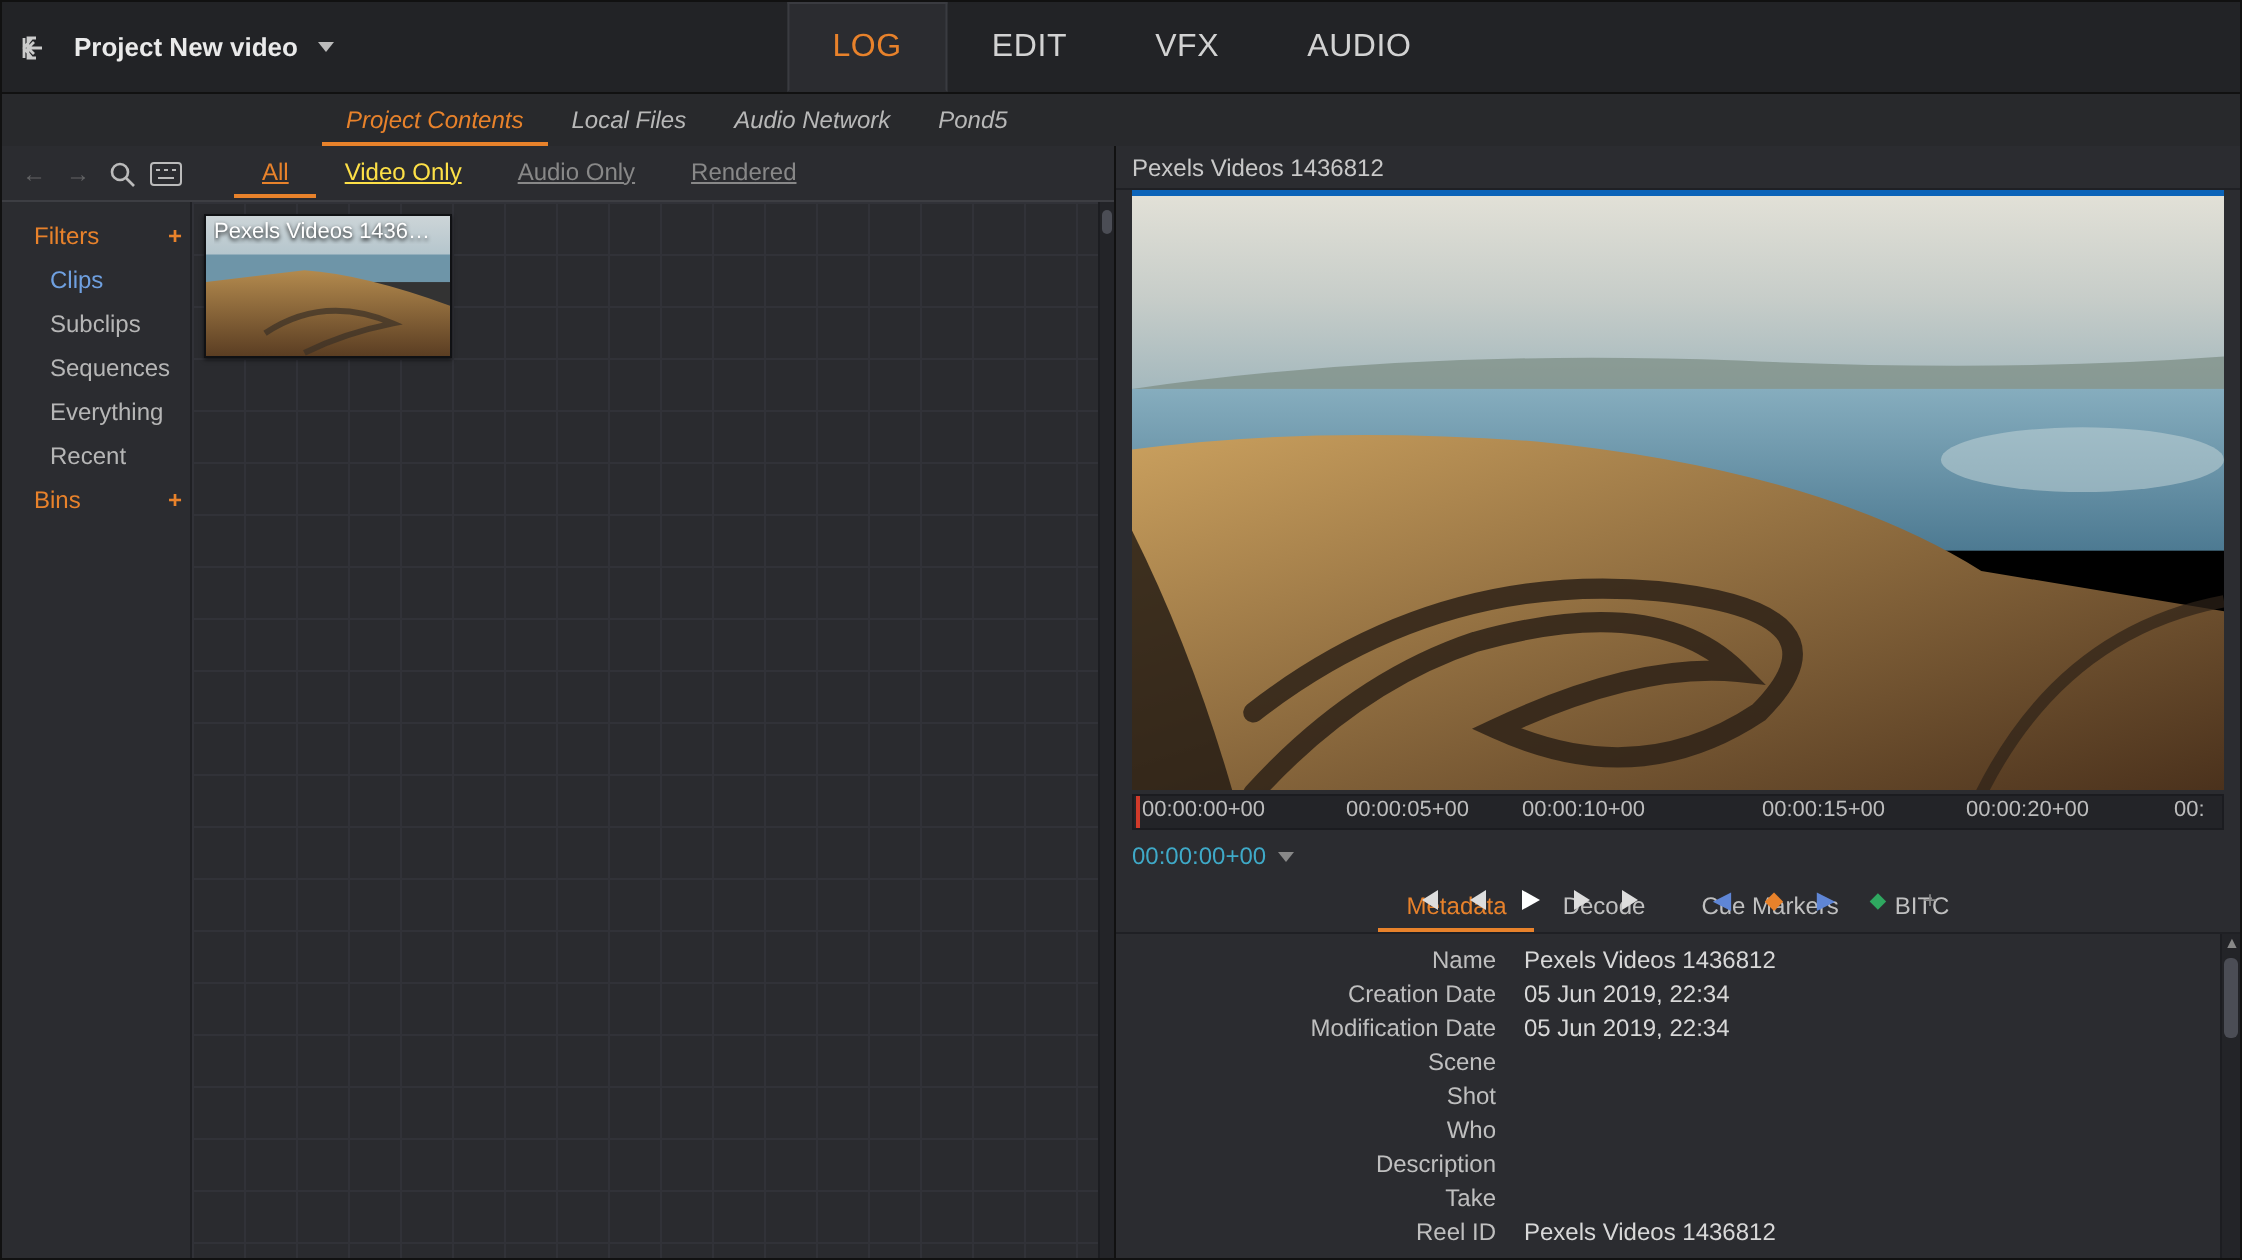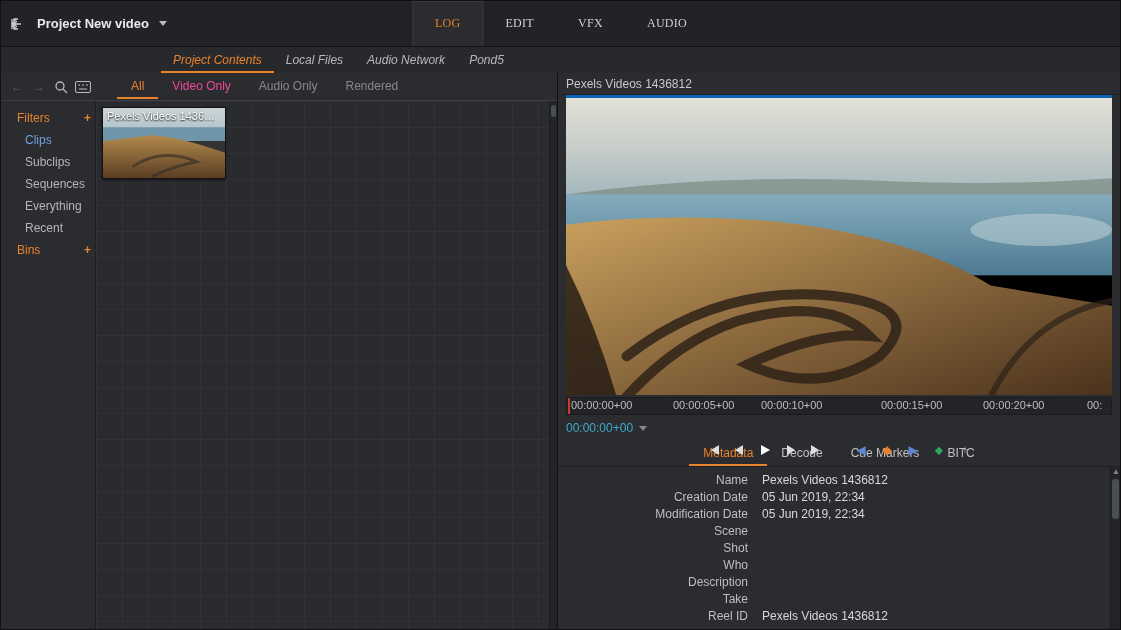--- a/index.html
+++ b/index.html
@@ -41,24 +41,23 @@
   .workspaces {
     position: absolute;
     left: 50%; transform: translateX(-50%);
     display: flex;
     height: 100%;
   }
   .ws-tab {
     padding: 0 22px;
     display: flex; align-items: center;
     color: #d2d2d2;
-    font-size: 12px;
+    font-size: 16px;
     letter-spacing: .3px;
     cursor: pointer;
-    font-family: Liberation Serif, serif;
   }
   .ws-tab.active {
     color: #e8822b;
     border: 1px solid #3a3b40;
     border-bottom: 1px solid #2b2c30;
     background: #2b2c30;
   }
 
   
   .second-row {
@@ -112,23 +111,24 @@
     gap: 6px;
   }
   .mini-btn { width: 16px; height: 16px; color:#888; display:flex; align-items:center; justify-content:center;}
   .mini-btn.dim { opacity: .6; }
   .filter-tabs { display:flex; margin-left: 20px; }
   .filter-tabs .ftab {
     padding: 4px 14px;
     color: #888;
     border-bottom: 2px solid transparent;
     cursor: pointer;
+    text-decoration: underline;
   }
   .filter-tabs .ftab.on { color:#e8822b; border-bottom:2px solid #e8822b; }
-  .filter-tabs .ftab.enabled { color:#ec4899; }
+  .filter-tabs .ftab.enabled { color:#fde047; }
 
   .left-body { flex:1; display:flex; min-height:0; }
   .sidebar {
     width: 95px;
     padding: 6px 0 0 8px;
     border-right: 1px solid #1f2024;
     background: #2b2c30;
   }
   .sb-head {
     color:#e8822b; font-size:12px;

